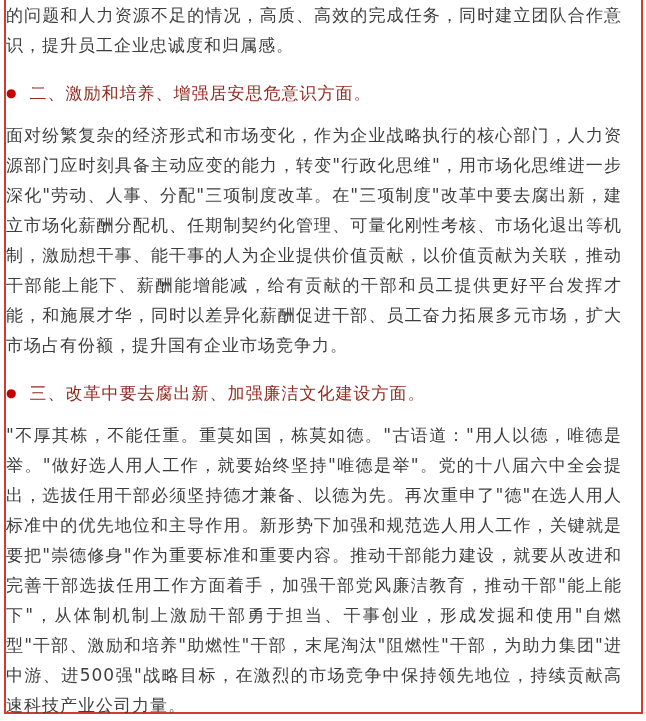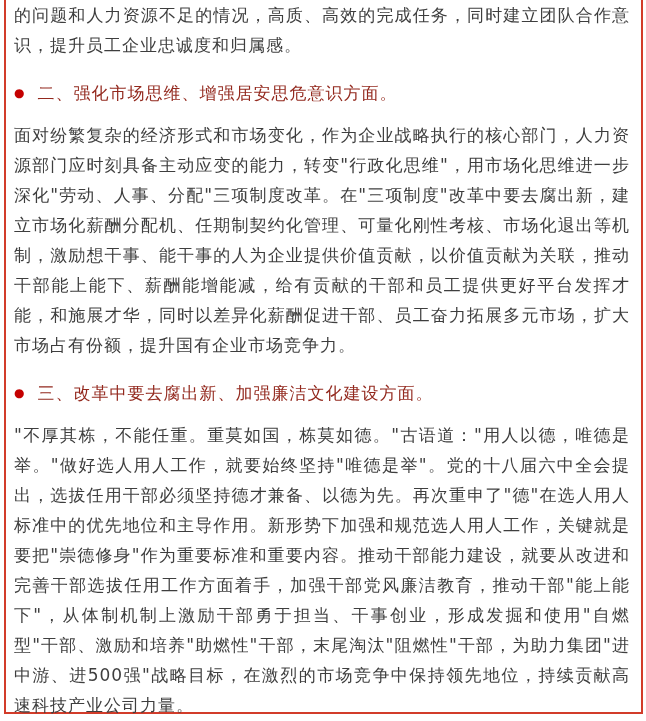--- a/index.html
+++ b/index.html
@@ -17,21 +17,21 @@
     right: 3px;
     top: -14px;
     bottom: 7px;
     border: 2px solid var(--frame-border, #d23c2a);
     box-sizing: border-box;
     pointer-events: none;
   }
   .content {
     position: absolute;
     top: 0;
-    left: 14px;
+    left: 6px;
     width: 616px;
     color: var(--body-text, #3e3e3e);
     font-size: 17px;
     line-height: 30px;
     letter-spacing: 1px;
     text-align: justify;
     text-justify: inter-ideograph;
   }
   .content p { margin: 0; }
   .section-heading {
@@ -54,21 +54,21 @@
 </head>
 <body>
 
 <div class="page">
   <div class="frame"></div>
   <div class="content">
 
     <p>的问题和人力资源不足的情况，高质、高效的完成任务，同时建立团队合作意识，提升员工企业忠诚度和归属感。</p>
 
     <div class="section-heading">
-      <span class="bullet">●</span><span>二、强化市场思维、增强居安思危意识方面。</span>
+      <span class="bullet">●</span><span>二、激励和培养、增强居安思危意识方面。</span>
     </div>
 
     <p>面对纷繁复杂的经济形式和市场变化，作为企业战略执行的核心部门，人力资源部门应时刻具备主动应变的能力，转变"行政化思维"，用市场化思维进一步深化"劳动、人事、分配"三项制度改革。在"三项制度"改革中要去腐出新，建立市场化薪酬分配机、任期制契约化管理、可量化刚性考核、市场化退出等机制，激励想干事、能干事的人为企业提供价值贡献，以价值贡献为关联，推动干部能上能下、薪酬能增能减，给有贡献的干部和员工提供更好平台发挥才能，和施展才华，同时以差异化薪酬促进干部、员工奋力拓展多元市场，扩大市场占有份额，提升国有企业市场竞争力。</p>
 
     <div class="section-heading">
       <span class="bullet">●</span><span>三、改革中要去腐出新、加强廉洁文化建设方面。</span>
     </div>
 
     <p>"不厚其栋，不能任重。重莫如国，栋莫如德。"古语道："用人以德，唯德是举。"做好选人用人工作，就要始终坚持"唯德是举"。党的十八届六中全会提出，选拔任用干部必须坚持德才兼备、以德为先。再次重申了"德"在选人用人标准中的优先地位和主导作用。新形势下加强和规范选人用人工作，关键就是要把"崇德修身"作为重要标准和重要内容。推动干部能力建设，就要从改进和完善干部选拔任用工作方面着手，加强干部党风廉洁教育，推动干部"能上能下"，从体制机制上激励干部勇于担当、干事创业，形成发掘和使用"自燃型"干部、激励和培养"助燃性"干部，末尾淘汰"阻燃性"干部，为助力集团"进中游、进500强"战略目标，在激烈的市场竞争中保持领先地位，持续贡献高速科技产业公司力量。</p>
 

